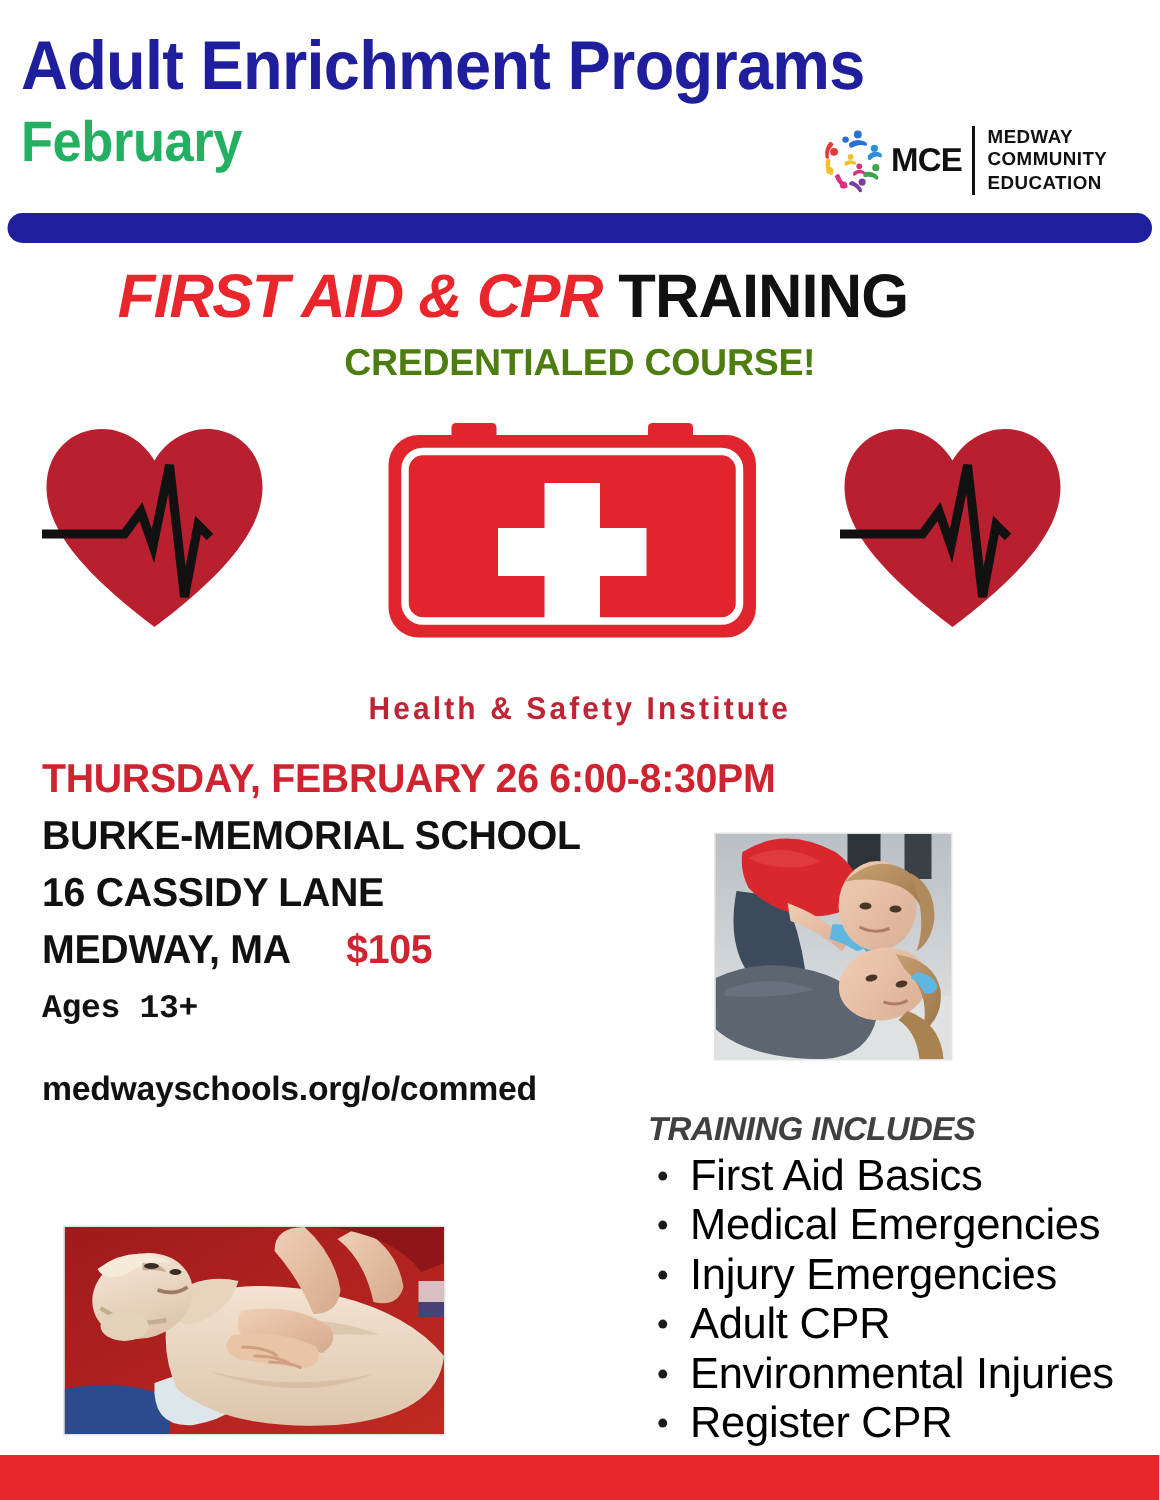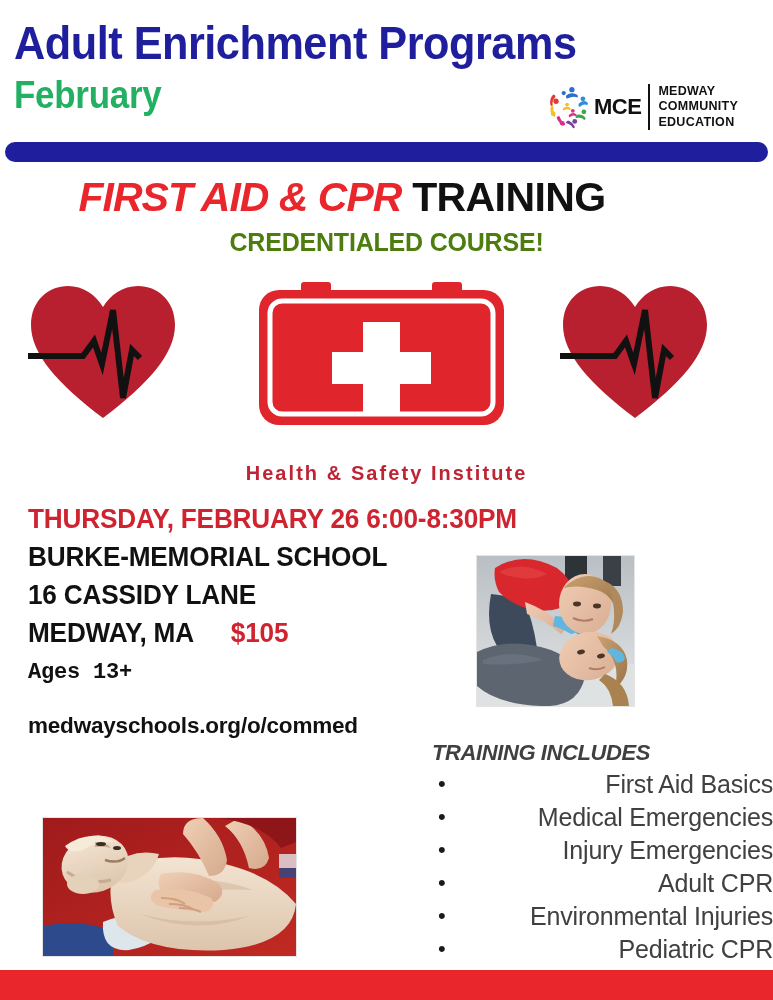--- a/index.html
+++ b/index.html
@@ -155,25 +155,24 @@
 
   
   #training { position:absolute; left:432px; top:740px; width:341px; }
   #training-title {
     font-weight:700; font-style:italic;
     font-size:22px; letter-spacing:-0.4px;
     color:#404040;
   }
   #training-list { list-style:none; margin-top:2px; }
   #training-list li {
-    font-size:25px; line-height:33px;
-    color:#404040; letter-spacing:-0.2px;
+    font-size:29px; line-height:33px;
+    color:#000000; letter-spacing:-0.2px;
     padding-left:28px; position:relative;
     white-space:nowrap;
-    text-align:right;
   }
   #training-list li::before {
     content:"\2022";
     position:absolute; left:6px; top:-1px;
     font-size:22px; color:#1a1a1a;
   }
 
   
   #bottom-bar {
     position:absolute; left:0; top:970px; width:773px; height:30px;
@@ -402,17 +401,17 @@
 </div>
 
 <div id="training">
   <div id="training-title">TRAINING INCLUDES</div>
   <ul id="training-list">
     <li>First Aid Basics</li>
     <li>Medical Emergencies</li>
     <li>Injury Emergencies</li>
     <li>Adult CPR</li>
     <li>Environmental Injuries</li>
-    <li>Pediatric CPR</li>
+    <li>Register CPR</li>
   </ul>
 </div>
 
 <div id="bottom-bar"></div>
 
 </body></html>

